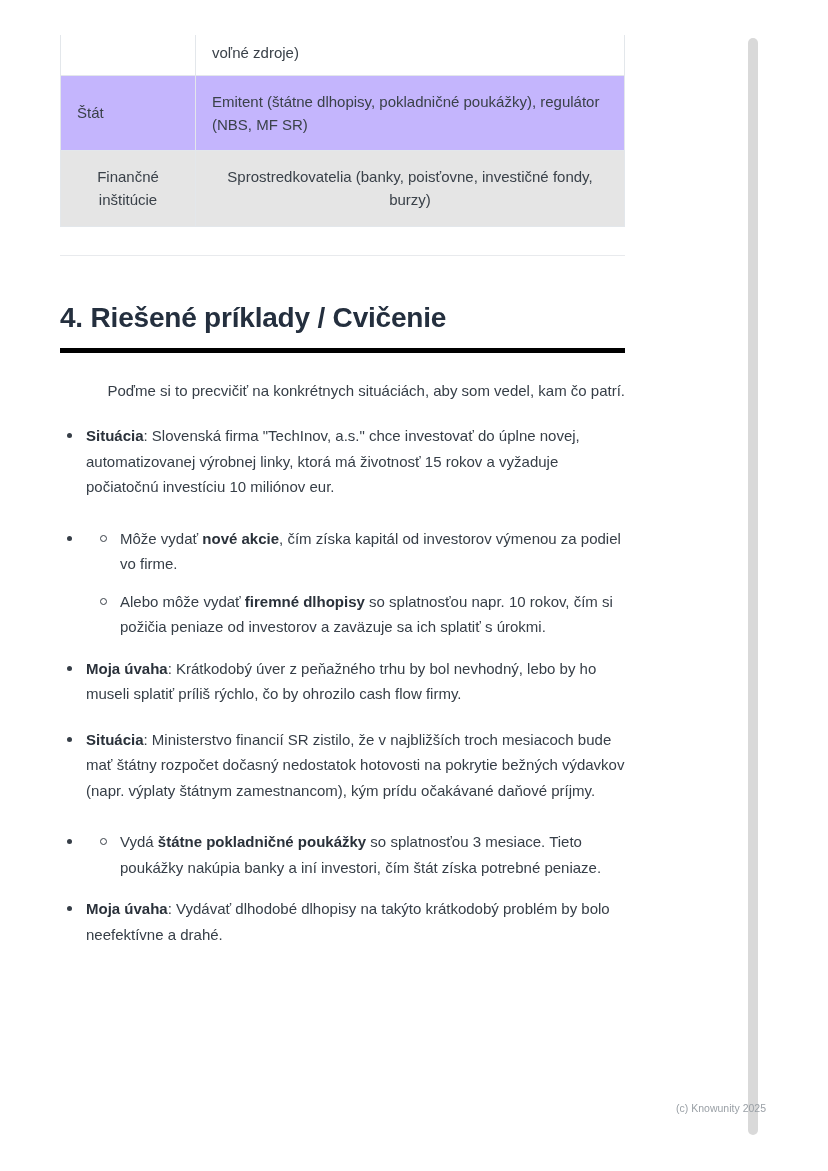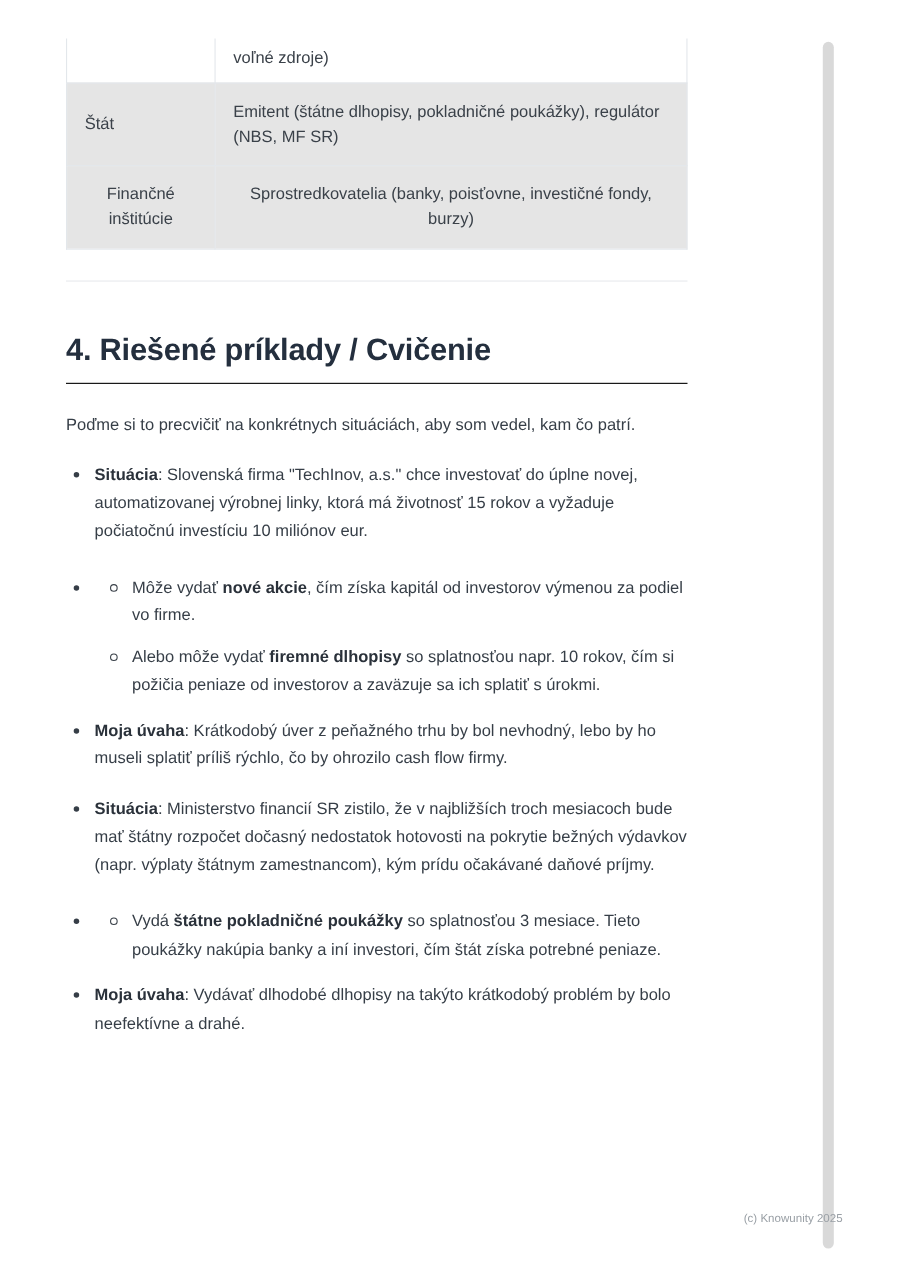--- a/index.html
+++ b/index.html
@@ -21,35 +21,35 @@
   
   table { width:100%; border-collapse:collapse; font-size:15px; color:#3a4149; }
   td {
     border:1px solid #e3e7eb;
     padding:14px 16px;
     vertical-align:middle;
     line-height:1.55;
   }
   td.label-col { width:135px; }
   tr.partial td { border-top:none; height:40px; padding-top:6px; padding-bottom:8px; vertical-align:top; }
-  tr.row-alt { background:#e5e5e5; }
+  tr.row-alt { background:#c4b5fd; }
   tr.shaded { background:#e5e5e5;text-align:center; }
 
   
   .divider { border:none; border-top:1px solid #e8eaed; margin-top:28px; }
   h2 {
     margin-top:46px;
     font-size:28px;
     font-weight:700;
     letter-spacing:-0.2px;
     color:#242f3e;
     padding-bottom:14px;
-    border-bottom:1px solid #000000;
+    border-bottom:5px solid #000000;
   }
-  p.intro { margin-top:26px; font-size:15px; line-height:1.65; }
+  p.intro { margin-top:26px; font-size:15px; line-height:1.65;text-align:right; }
   h3 { margin-top:28px; font-size:15.5px; font-weight:700; color:#272e36; }
 
   
   ul { list-style:none; margin-top:20px; }
   li { position:relative; padding-left:26px; font-size:15px; line-height:1.7; margin-bottom:16px; }
   ul.top > li::before {
     content:"";
     position:absolute; left:7px; top:10px;
     width:5px; height:5px; border-radius:50%;
     background:#363e47;

